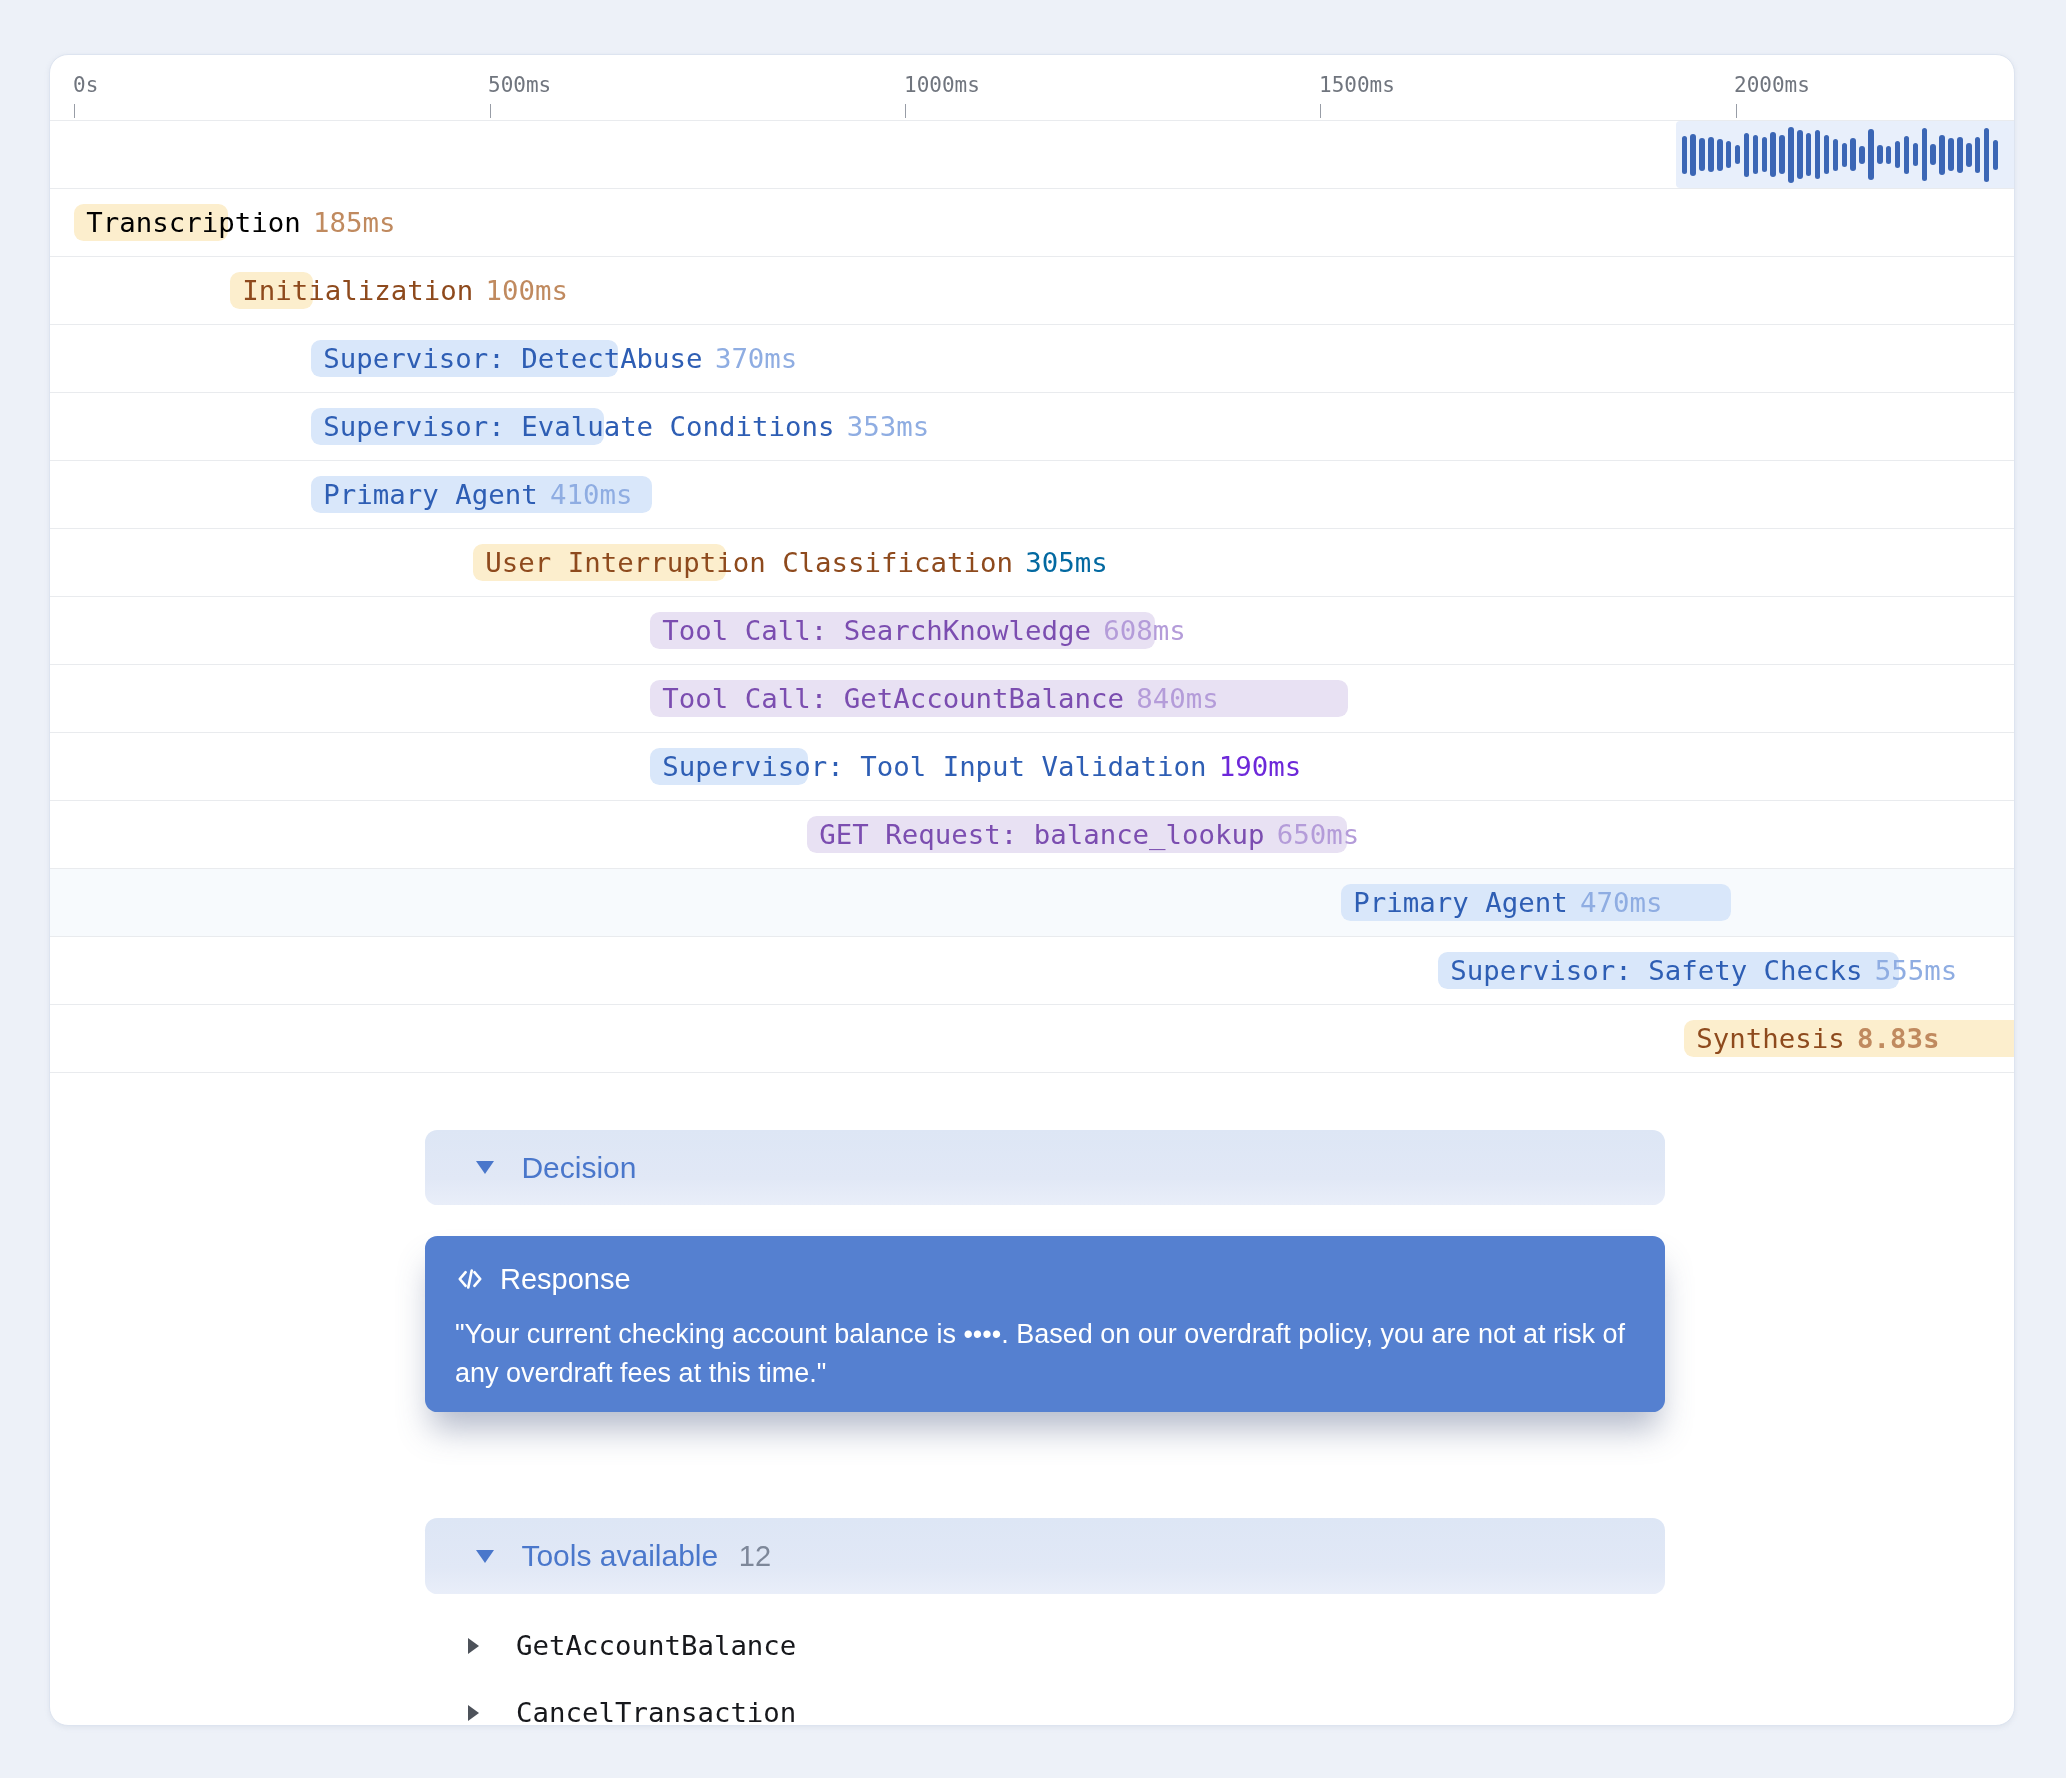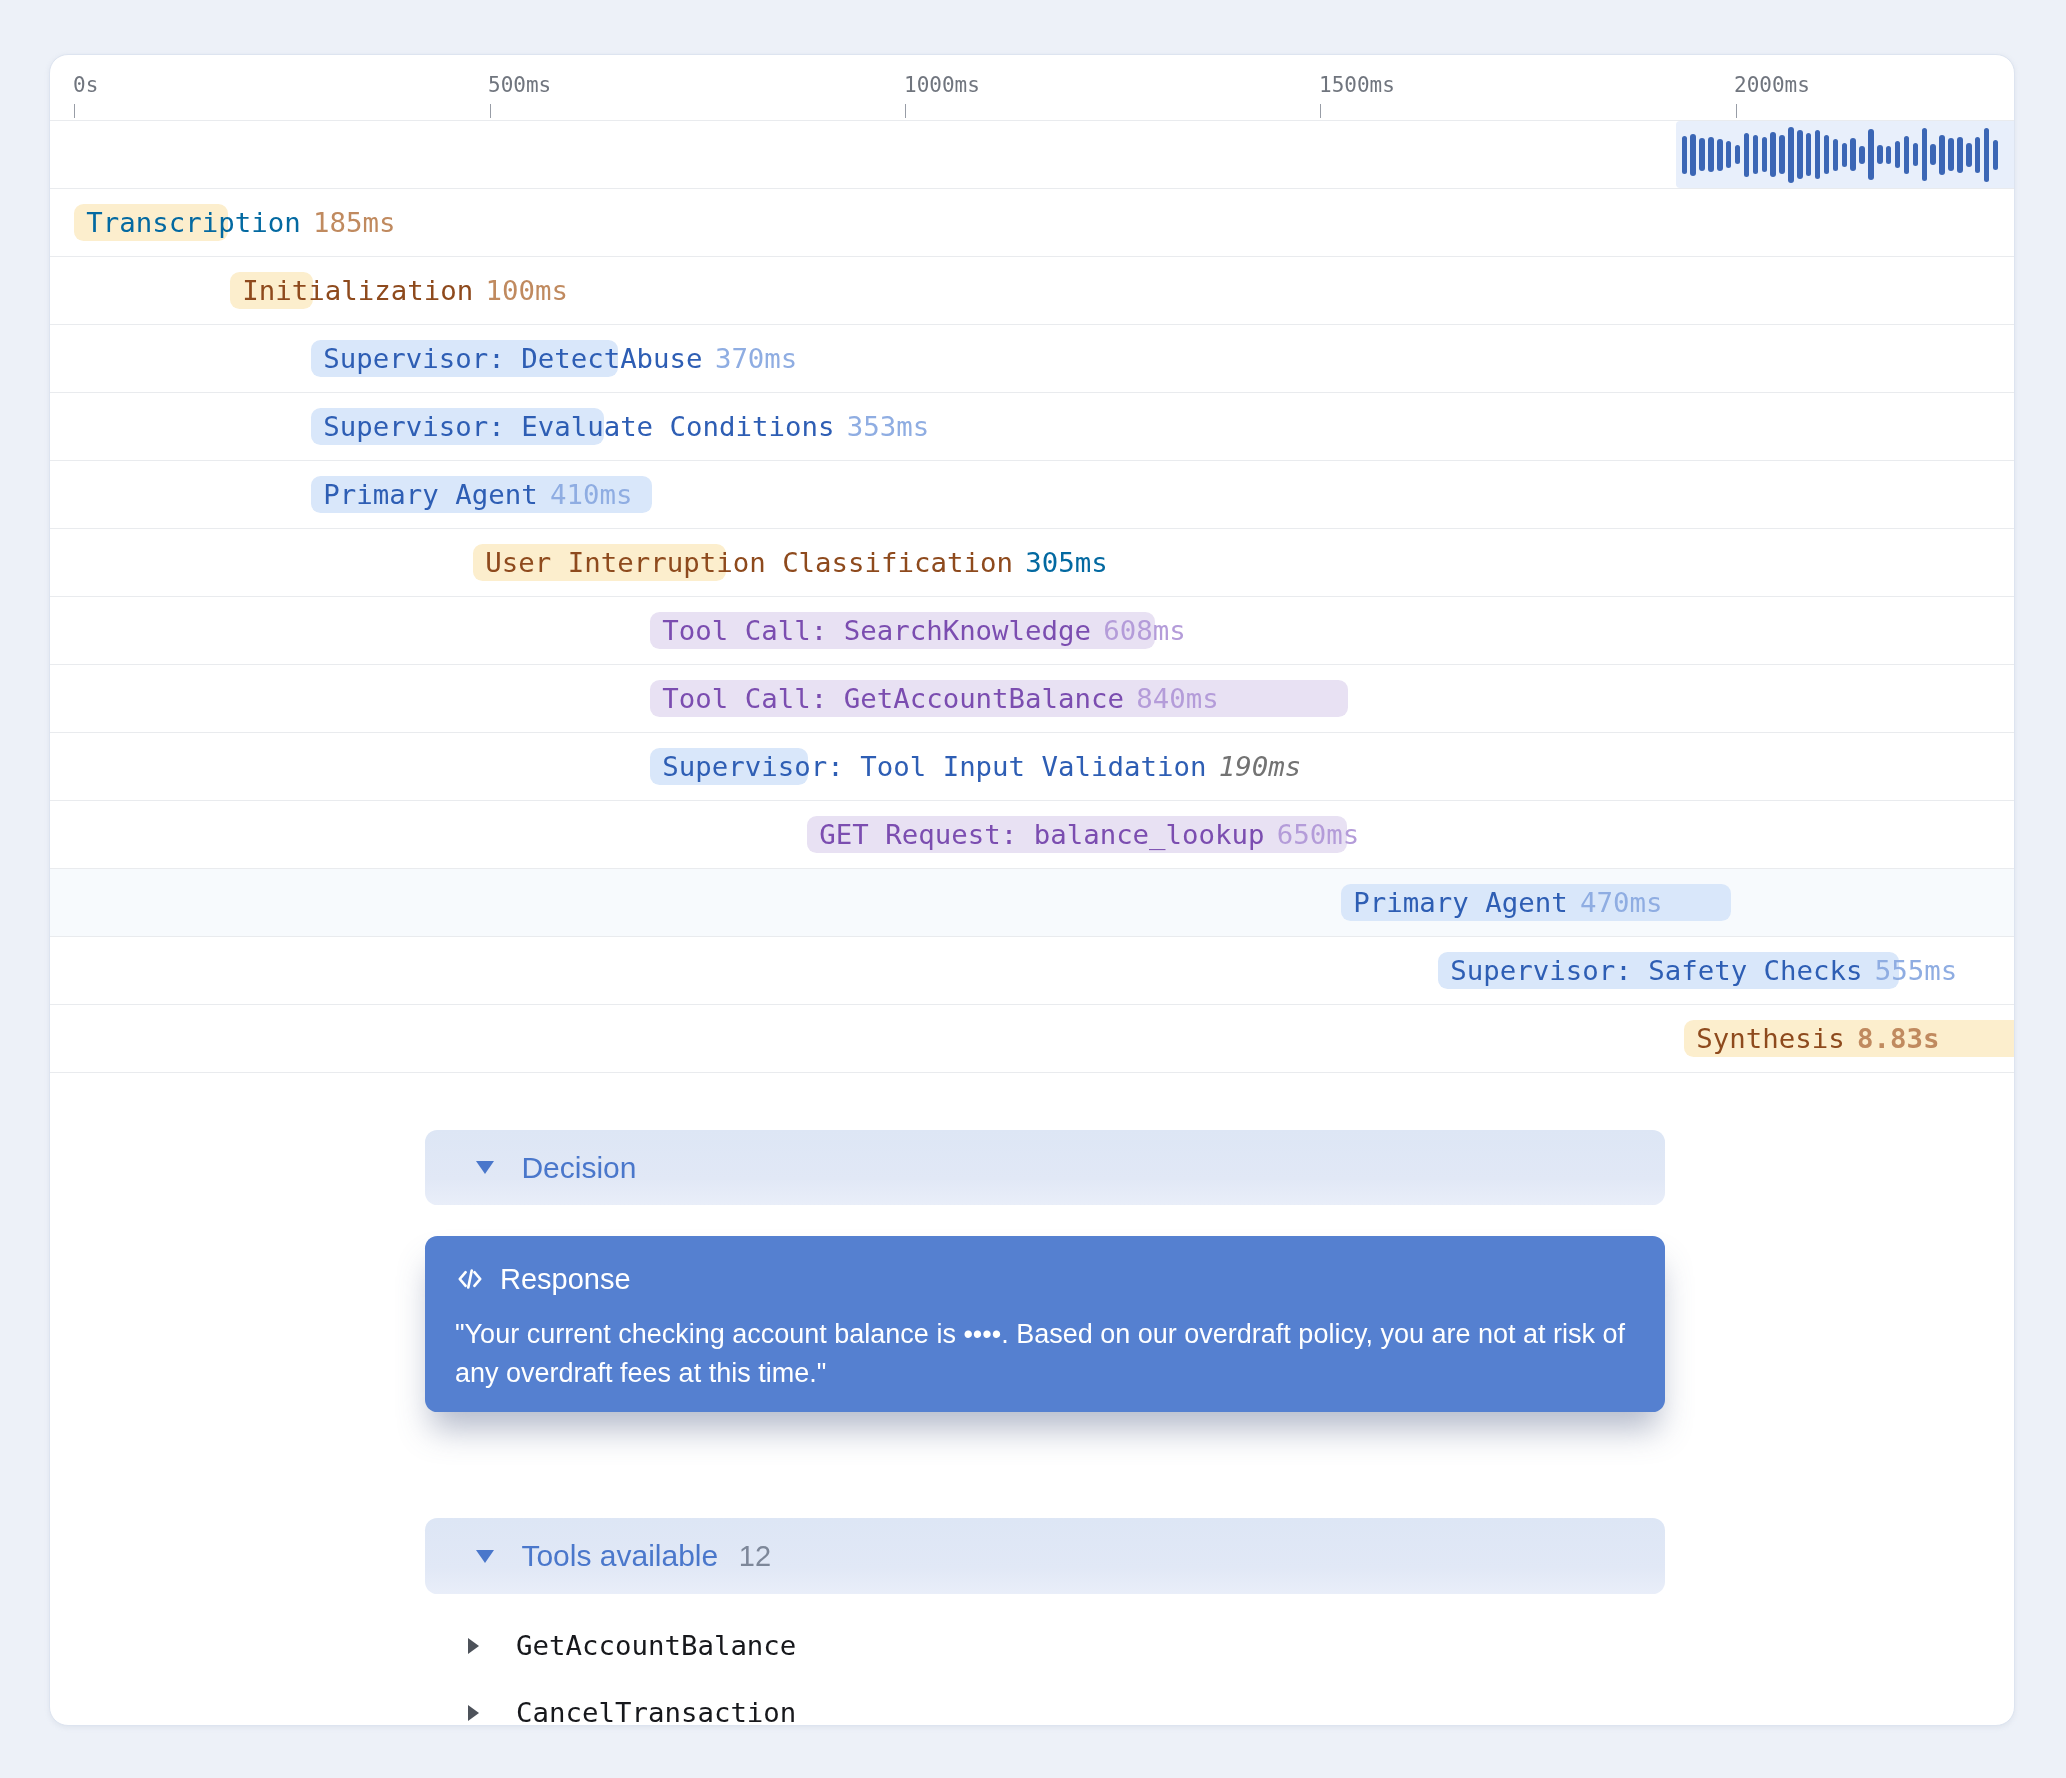--- a/index.html
+++ b/index.html
@@ -137,21 +137,21 @@
           <div class="wbar" style="height: 33px; background: rgb(59, 102, 181);"></div>
           <div class="wbar" style="height: 36px; background: rgb(59, 102, 181);"></div>
           <div class="wbar" style="height: 24px; background: rgb(59, 102, 181);"></div>
           <div class="wbar" style="height: 36px; background: rgb(59, 102, 181);"></div>
           <div class="wbar" style="height: 54px; background: rgb(59, 102, 181);"></div>
           <div class="wbar" style="height: 30px; background: rgb(59, 102, 181);"></div>
         </div>
       </div>
       <div class="trow">
         <div class="bar" style="left: 24px; width: 154px; background: rgb(252, 238, 205);">
-          <span style="color: #0369a1;">Transcription</span>
+          <span style="color: #000000;">Transcription</span>
           <span class="dur" style="color: rgb(192, 138, 95);">185ms</span>
         </div>
       </div>
       <div class="trow">
         <div class="bar" style="left: 180px; width: 83px; background: rgb(252, 238, 205);">
           <span style="color: rgb(142, 74, 29);">Initialization</span>
           <span class="dur" style="color: rgb(192, 138, 95);">100ms</span>
         </div>
       </div>
       <div class="trow">
@@ -186,21 +186,21 @@
       </div>
       <div class="trow">
         <div class="bar" style="left: 600px; width: 698px; background: rgb(232, 225, 243);">
           <span style="color: rgb(123, 77, 176);">Tool Call: GetAccountBalance</span>
           <span class="dur" style="color: rgb(180, 156, 217);">840ms</span>
         </div>
       </div>
       <div class="trow">
         <div class="bar" style="left: 600px; width: 158px; background: rgb(217, 231, 250);">
           <span style="color: rgb(46, 94, 180);">Supervisor: Tool Input Validation</span>
-          <span class="dur" style="color: #737373; font-style: italic;">190ms</span>
+          <span class="dur" style="color: #6d28d9;">190ms</span>
         </div>
       </div>
       <div class="trow">
         <div class="bar" style="left: 757px; width: 540px; background: rgb(232, 225, 243);">
           <span style="color: rgb(123, 77, 176);">GET Request: balance_lookup</span>
           <span class="dur" style="color: rgb(180, 156, 217);">650ms</span>
         </div>
       </div>
       <div class="trow" style="background: rgb(247, 250, 253);">
         <div class="bar" style="left: 1291px; width: 390px; background: rgb(217, 231, 250);">

